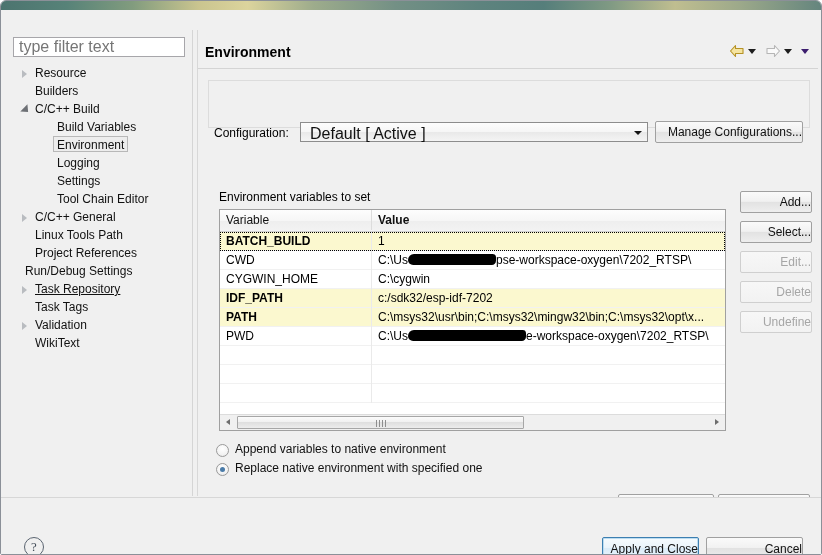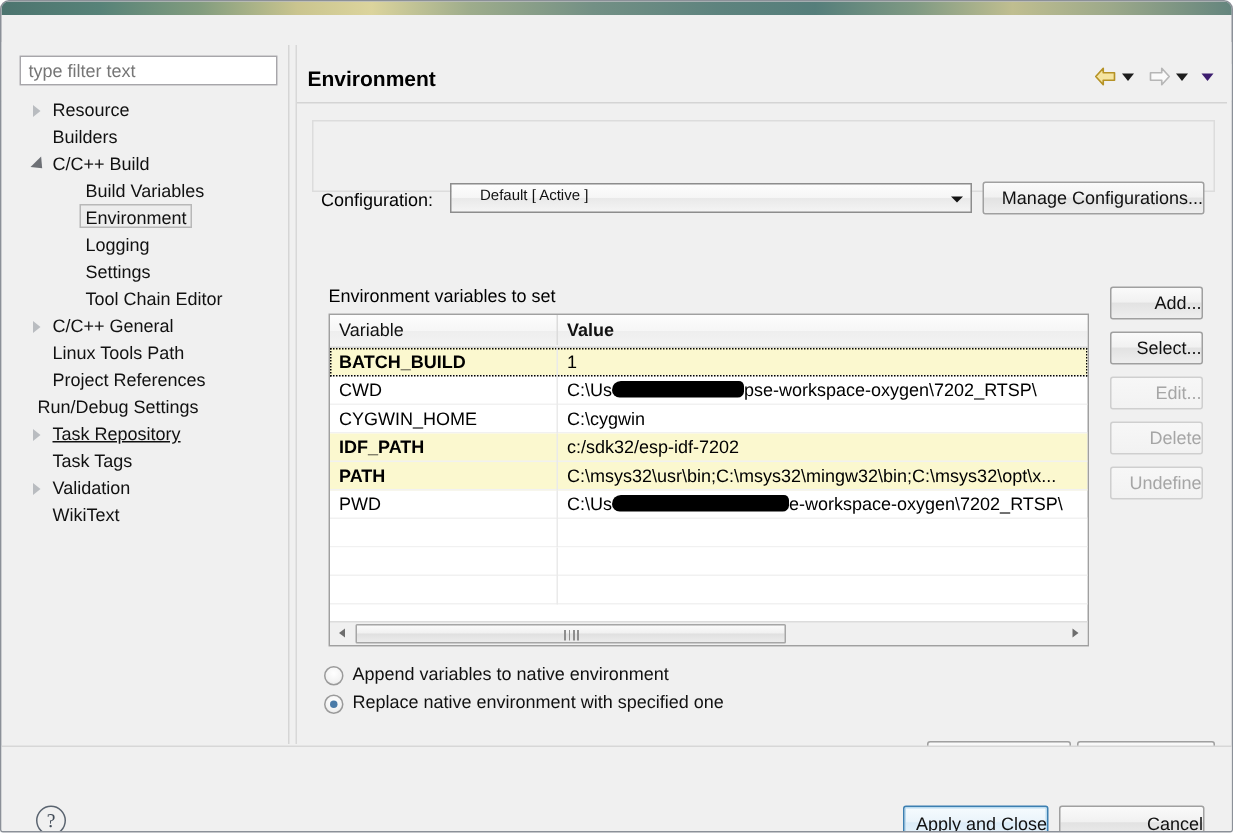--- a/index.html
+++ b/index.html
@@ -129,21 +129,21 @@
     width: 172px; height: 20px;
     background: #fff;
     border: 1px solid #a7a6aa;
     box-sizing: border-box;
   }
   .filter-box input {
     border: 0; outline: 0;
     width: 164px; height: 18px;
     margin: 0; padding: 0 0 0 5px;
     font-family: "Liberation Sans", sans-serif;
-    font-size: 12px;
+    font-size: 16px;
     color: #111;
     background: transparent;
   }
   .filter-box input::placeholder { color: #767676; opacity:1; }
 
   .tree-panel {
     position: absolute;
     left: 12px; top: 36px;
     width: 172px; height: 425px;
     background: #f0f0f0;
@@ -248,22 +248,22 @@
   }
   .cfg-combo {
     position: absolute;
     left: 299px; top: 94px;
     width: 348px; height: 20px;
     border: 1px solid #8d8d8d;
     background: linear-gradient(to bottom, #fdfdfd 0%, #f6f6f6 48%, #e9e9e9 52%, #f4f4f4 100%);
     box-sizing: border-box;
   }
   .cfg-combo .val {
-    position: absolute; left: 19px; top: 2px;
-    font-size: 10px; color: #111;
+    position: absolute; left: 9px; top: 2px;
+    font-size: 16px; color: #111;
   }
   .cfg-combo .arrowbox {
     position: absolute; right: 0; top: 0;
     width: 17px; height: 18px;
   }
   .cfg-combo .arrowbox:after {
     content:""; position:absolute; left:4px; top:8px;
     width:0;height:0;border-left:4px solid transparent;border-right:4px solid transparent;
     border-top:4px solid #141414;
   }
@@ -394,21 +394,21 @@
     box-sizing: border-box;
   }
   .hscroll .grip {
     position:absolute; left:50%; top:3px; margin-left:-5px;
     width:10px; height:7px;
     background-image: repeating-linear-gradient(to right, #8e8e8e 0 1px, transparent 1px 3px);
   }
 
   
   .sidebtns { position: absolute; left: 739px; top: 163px; }
-  .sidebtn { width: 62px; height: 22px; margin-bottom: 8px; display:block; }
+  .sidebtn { width: 72px; height: 22px; margin-bottom: 8px; display:block; }
 
   
   .radio-row { position: absolute; left: 215px; font-size: 12px; color:#111; }
   .radio-row.r1 { top: 414px; }
   .radio-row.r2 { top: 433px; }
   .radio {
     position: absolute; left: 0; top: 2px;
     width: 13px; height: 13px;
     border-radius: 50%;
     border: 1px solid #9a9a9a;

